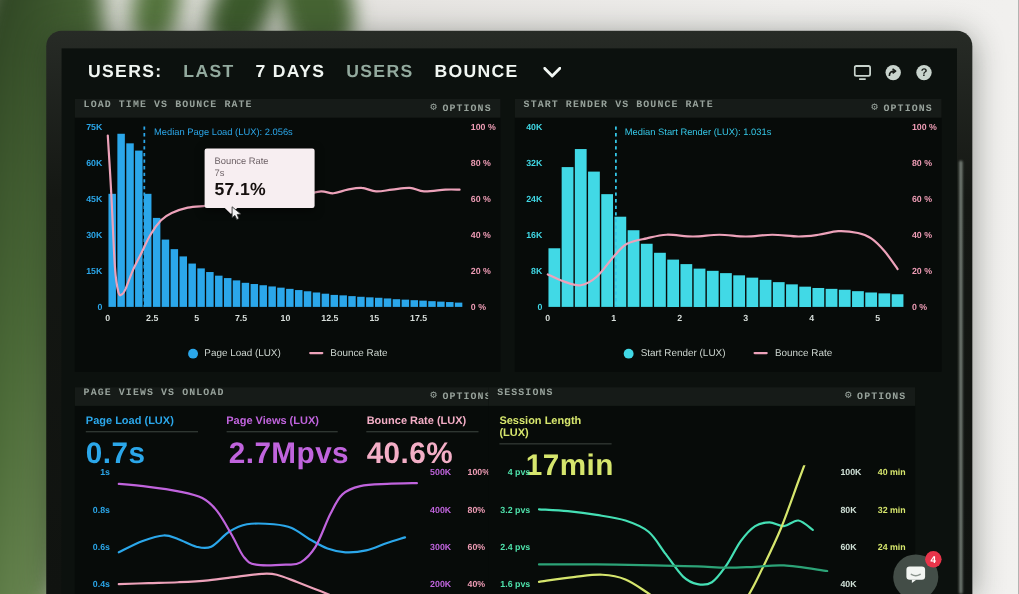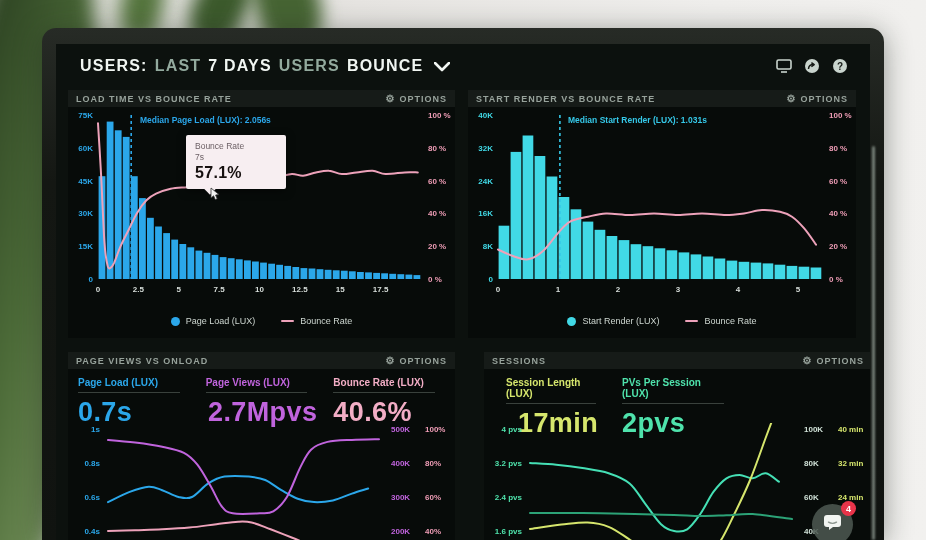--- a/index.html
+++ b/index.html
@@ -10,43 +10,43 @@
   .plant-left{left:-60px;top:-80px;width:140px;height:760px;background:linear-gradient(100deg,#24371c,#4c6b38 55%,#7e9a63);transform:rotate(6deg);}
   .plant-leaf1{left:195px;top:-38px;width:52px;height:86px;background:#3c5a2c;transform:rotate(24deg);}
   .plant-leaf2{left:255px;top:-46px;width:64px;height:96px;background:#466433;transform:rotate(-14deg);}
   .plant-leaf3{left:122px;top:-30px;width:40px;height:70px;background:#54743d;transform:rotate(10deg);}
   
   .laptop{position:absolute;left:42px;top:28px;width:842px;height:512px;background:linear-gradient(180deg,#272b26,#141713 30%,#101310);border-radius:14px 14px 0 0;box-shadow:0 4px 28px rgba(30,40,30,.45);}
   .bezel-glint{position:absolute;right:9px;top:118px;width:3px;bottom:0;background:rgba(215,232,220,.5);filter:blur(1px);border-radius:2px;}
   .screen{position:absolute;left:14px;top:16px;width:814px;height:496px;background:#0c110e;overflow:hidden;}
   
   .topbar{position:absolute;left:0;top:0;width:100%;height:44px;display:flex;align-items:center;}
-  .title-dd{display:flex;align-items:center;gap:7px;margin-left:24px;cursor:pointer;}
+  .title-dd{display:flex;align-items:center;gap:19px;margin-left:24px;cursor:pointer;}
   .tseg{font-size:16px;font-weight:bold;letter-spacing:1.2px;color:#f1f6f2;}
   .tseg.dim{color:#93aa9e;}
   .chev{margin-left:4px;margin-top:2px;}
   .top-icons{margin-left:auto;margin-right:22px;display:flex;align-items:center;gap:11px;}
   .tico{width:17px;height:17px;display:flex;align-items:center;justify-content:center;color:#c9d4cd;cursor:pointer;}
   
   .panel{position:absolute;background:#070b09;}
   .p-tl{left:12px;top:46px;width:387px;height:248px;}
   .p-tr{left:412px;top:46px;width:388px;height:248px;}
   .p-bl{left:12px;top:308px;width:387px;height:188px;}
-  .p-br{left:428px;top:308px;width:388px;height:188px;}
-  .phead{height:17px;background:#161b18;display:flex;align-items:center;justify-content:space-between;padding:0 8px;}
+  .p-br{left:388px;top:308px;width:388px;height:188px;}
+  .phead{height:17px;background:#161b18;display:flex;justify-content:space-between;padding:0 8px;font-family:Liberation Mono, monospace;}
   .phead .plabel{font-size:9px;font-weight:bold;letter-spacing:1px;color:#97a29b;}
   .opts{display:flex;align-items:center;gap:4px;font-size:9px;font-weight:bold;letter-spacing:1px;color:#97a29b;cursor:pointer;background:none;border:none;font-family:inherit;padding:0;}
   .gear{font-size:10px;line-height:1;}
   .pchart{position:relative;height:200px;}
   .pchart svg,.bchart svg{position:absolute;left:0;top:0;}
   .plegend{height:28px;display:flex;align-items:center;justify-content:center;gap:26px;}
   .litem{display:flex;align-items:center;gap:6px;font-size:9px;color:#cdd6d0;}
   .ldot{width:9px;height:9px;border-radius:50%;}
   .lline{width:13px;height:2px;border-radius:1px;}
-  .median-label{position:absolute;font-size:8.5px;font-weight:bold;white-space:nowrap;}
+  .median-label{position:absolute;font-size:8.5px;font-weight:normal;white-space:nowrap;}
   .ml-lt{left:72px;top:8px;color:#2ba7ea;}
   .ml-tr{left:100px;top:8px;color:#35c8e8;}
   
   .tooltip{position:absolute;left:118px;top:28px;width:82px;background:#f7eef1;border-radius:2px;padding:6px 9px 7px;box-shadow:0 2px 8px rgba(0,0,0,.5);}
   .tooltip:after{content:"";position:absolute;left:20px;bottom:-4px;width:8px;height:8px;background:#f7eef1;transform:rotate(45deg);}
   .tt-title{font-size:8.5px;color:#6b5f64;}
   .tt-sub{font-size:8.5px;color:#6b5f64;margin-top:1px;}
   .tt-val{font-size:16px;font-weight:bold;color:#16100f;margin-top:2px;letter-spacing:.3px;}
   .cursor{position:absolute;left:142px;top:80px;}
   
@@ -324,26 +324,22 @@
     <div class="panel p-br">
       <div class="phead">
         <span class="plabel">SESSIONS</span>
         <button class="opts">
           <span class="gear">⚙</span>
           <span>OPTIONS</span>
         </button>
       </div>
       <div class="metrics">
         <div class="metric">
-          <div class="lbl" style="color: rgb(214, 230, 109); margin-left: 12px;">Session Length (LUX)</div>
+          <div class="lbl" style="color: rgb(214, 230, 109);">Session Length (LUX)</div>
           <div class="val" style="color: rgb(214, 230, 109); margin-left: 24px;">17min</div>
-        </div>
-        <div class="metric">
-          <div class="lbl" style="color: rgb(79, 227, 172);">PVs Per Session (LUX)</div>
-          <div class="val" style="color: rgb(79, 227, 172);">2pvs</div>
         </div>
       </div>
       <div class="bchart">
         <svg id="c-br" width="388" height="127" viewBox="0 0 388 127">
             <text x="38" y="9" text-anchor="end" font-size="8" font-weight="bold" fill="#4fe3ac">4 pvs</text>
             <text x="38" y="43" text-anchor="end" font-size="8" font-weight="bold" fill="#4fe3ac">3.2 pvs</text>
             <text x="38" y="77" text-anchor="end" font-size="8" font-weight="bold" fill="#4fe3ac">2.4 pvs</text>
             <text x="38" y="111" text-anchor="end" font-size="8" font-weight="bold" fill="#4fe3ac">1.6 pvs</text>
             <text x="320" y="9" font-size="8" font-weight="bold" fill="#cfe0d6">100K</text>
             <text x="320" y="43" font-size="8" font-weight="bold" fill="#cfe0d6">80K</text>

